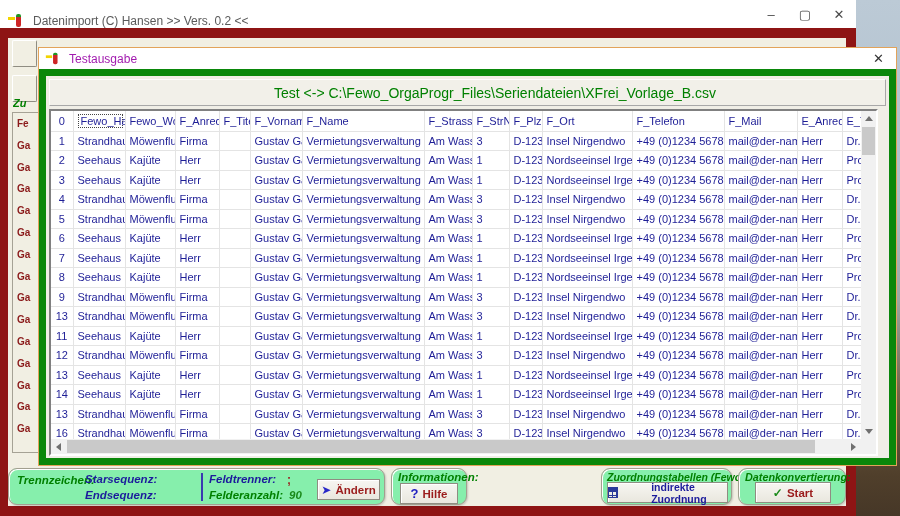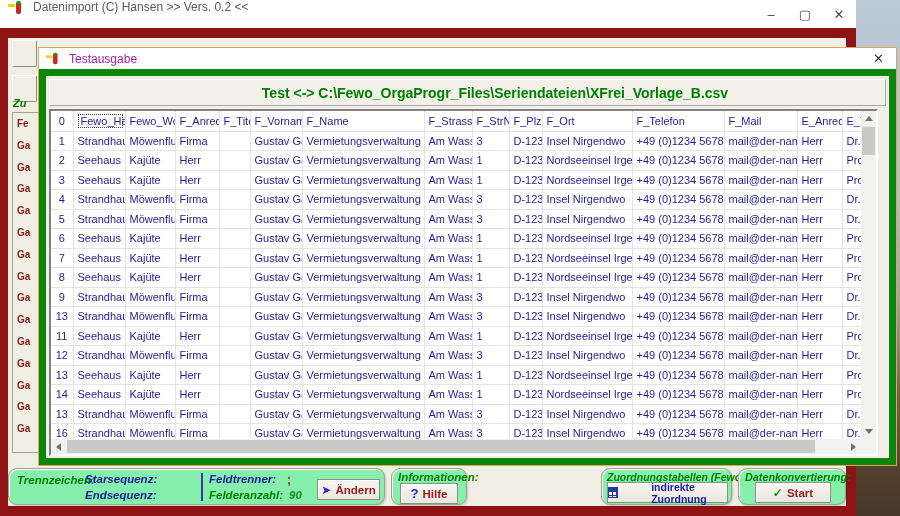--- a/index.html
+++ b/index.html
@@ -5,21 +5,21 @@
   * { margin:0; padding:0; box-sizing:border-box; }
   html,body { width:900px; height:516px; overflow:hidden; font-family:"Liberation Sans", sans-serif; }
   .abs { position:absolute; }
 
   
   #desktop { position:absolute; inset:0; width:900px; height:516px;
     background:linear-gradient(180deg,#bccad6 0%,#aebfcc 38%,#9aa7a6 58%,#75644a 76%,#503f2b 92%,#463727 100%); }
 
   
   #main-window { position:absolute; left:0; top:0; width:856px; height:516px; }
-  #main-titlebar { position:absolute; left:0; top:0; width:856px; height:28px; background:#fff; display:flex; align-items:flex-start; }
+  #main-titlebar { position:absolute; left:0; top:0; width:856px; height:28px; background:#fff; display:flex; align-items:flex-end; }
   #main-title { font-size:12px; color:#5a5a5a; margin-left:8px; white-space:nowrap; }
   #main-controls { position:absolute; right:0; top:0; height:28px; display:flex; }
   .winctl { width:34px; height:28px; display:flex; align-items:center; justify-content:center; font-size:13px; color:#4a4a4a; }
   .app-icon { position:relative; width:17px; height:15px; margin-left:8px; flex:0 0 auto; }
   .app-icon::before { content:""; position:absolute; left:0; top:4px; width:7px; height:3px; background:#f2d400; }
   .app-icon::after { content:""; position:absolute; left:8px; top:1px; width:5px; height:13px; border-radius:2px;
     background:linear-gradient(#1f9420 0 3px,#cd2424 3px); }
 
   #main-frame { position:absolute; left:0; top:28px; width:856px; height:488px;
     border:8px solid #8e1414; border-top-width:10px; border-right-width:10px; border-bottom-width:10px; background:#f1efe3; }
@@ -62,21 +62,21 @@
   
   #dialog { position:absolute; left:38px; top:47px; width:859px; height:419px; border:1px solid #e2a35a; background:#fff; }
   #dlg-titlebar { position:absolute; left:0; top:0; right:0; height:21px; background:#fff; display:flex; align-items:center; }
   #dlg-title { font-size:12px; color:#a21caf; margin-left:7px; }
   #dlg-close { position:absolute; right:12px; top:0; height:21px; display:flex; align-items:center; font-size:13px; color:#333; }
   #dlg-body { position:absolute; left:0; top:21px; right:0; bottom:0; border:7px solid #0a870a; background:#f0eee6; }
 
   #dlg-header-strip { position:absolute; left:3px; top:3px; width:837px; height:27px; background:#f2f0e9;
     border:1px solid; border-color:#fdfdfd #a8a8a8 #a8a8a8 #fdfdfd;
     display:flex; align-items:center; justify-content:center; }
-  #dlg-header-text { font-size:14px; font-weight:bold; color:#008000; padding-left:55px; white-space:nowrap; }
+  #dlg-header-text { font-size:14px; font-weight:normal; color:#008000; padding-left:55px; white-space:nowrap; }
 
   #grid-frame { position:absolute; left:3px; top:33px; width:829px; height:347px;
     border:2px solid; border-color:#808080 #ffffff #ffffff #808080; background:#fff; }
   #table-clip { position:absolute; left:0; top:0; right:15px; bottom:15px; overflow:hidden; background:#fff; }
   table { border-collapse:collapse; table-layout:fixed; width:812px; }
   th, td { font-size:11px; font-weight:normal; color:#1e1e96; text-align:left; white-space:nowrap; overflow:hidden;
     border-right:1px solid #e4e4e4; border-bottom:1px solid #e4e4e4; padding:0 0 0 4px; }
   th { height:20px; }
   td { height:18.5px; line-height:18.5px; }
   .rownum { text-align:center; padding:0; }

